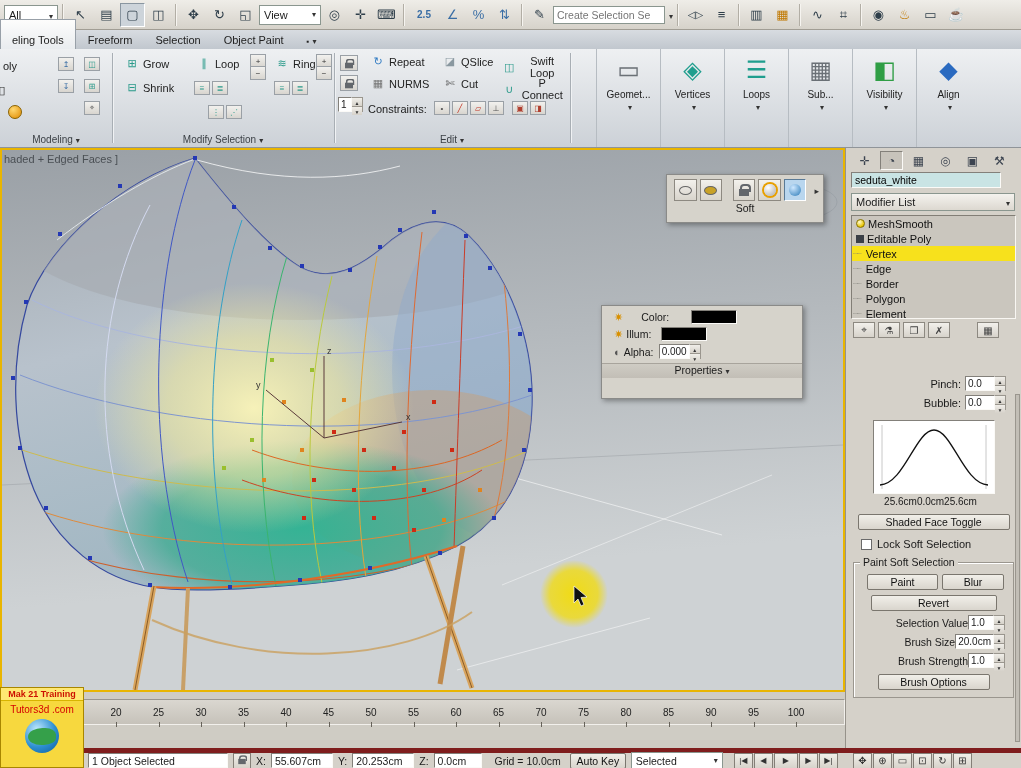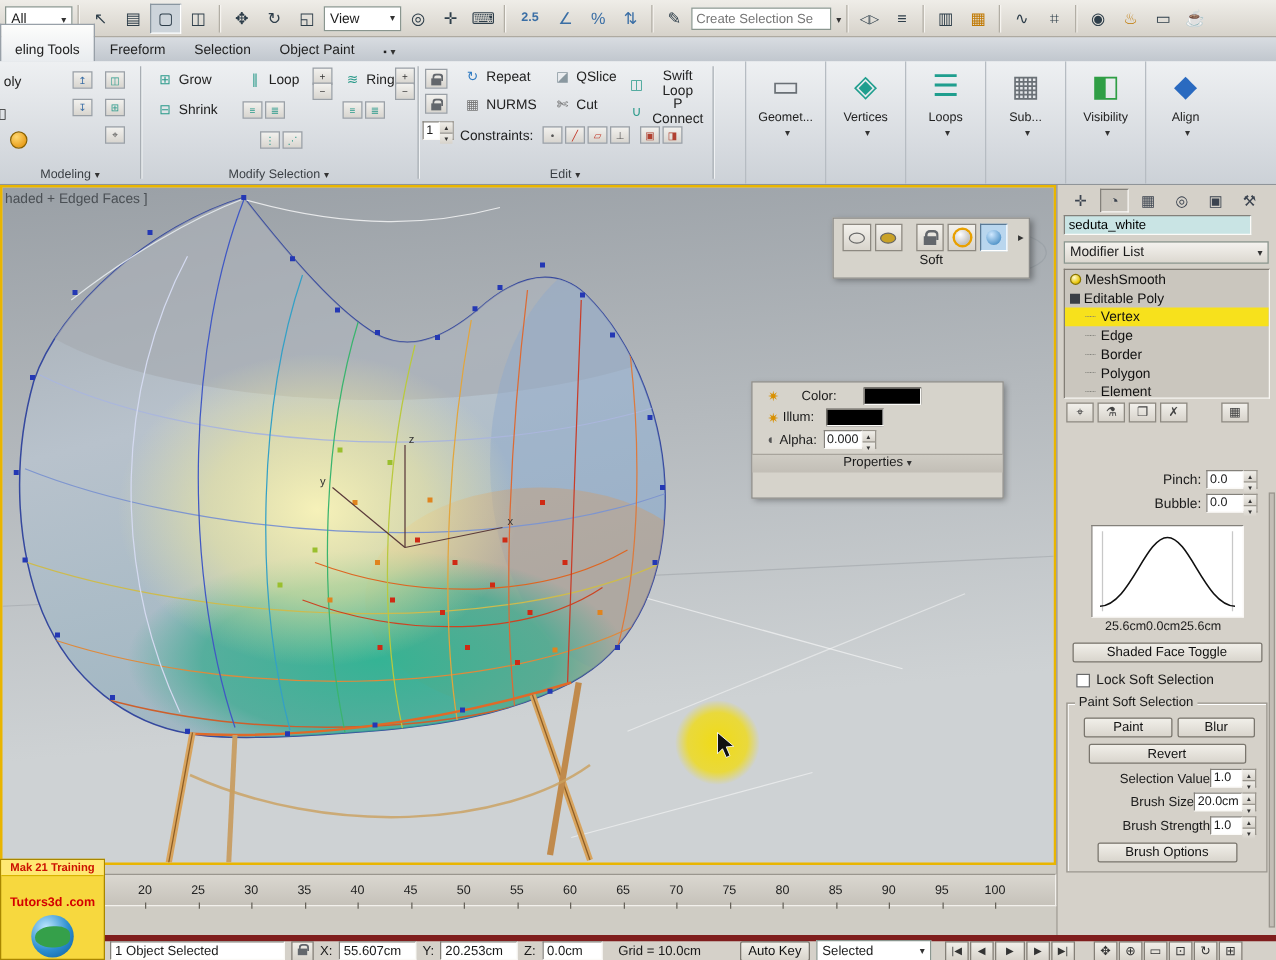--- a/index.html
+++ b/index.html
@@ -64,21 +64,21 @@
 .up::before{content:"▲";font-size:5px;color:#333}
 .dn::before{content:"▼";font-size:5px;color:#333}
 
 #rightpanel{position:absolute;left:845px;top:148px;width:176px;height:600px;background:#d5d1c9;border-left:1px solid #96928a;padding:2px 5px 0 5px}
 .cptab{width:23px;height:19px;background:none;border:1px solid transparent;font-size:12px;color:#3c4450;display:inline-flex;align-items:center;justify-content:center}
 .cptab.pressed{background:#c7c3bb;border-color:#83807a #fbfaf7 #fbfaf7 #83807a}
 #stack{height:104px;background:#cac6be;border:1px solid;border-color:#827e76 #f8f6f2 #f8f6f2 #827e76;overflow:hidden;margin-top:4px}
 .srow{height:15px;display:flex;align-items:center;gap:3px;padding:0 2px 0 4px;color:#111}
 .srow .bulb{width:9px;height:9px;border-radius:50%;background:radial-gradient(circle at 35% 30%,#fffbd0,#e8c400 70%,#a08400);border:1px solid #887400;flex:0 0 auto}
 .srow .sq{width:8px;height:8px;background:#3a3f46;flex:0 0 auto}
-.srow.sub{padding-left:16px}
+.srow.sub{padding-left:1px}
 .srow.sub::before{content:"┈┈";color:#7a7a74;font-size:8px;letter-spacing:-1px;margin-right:2px}
 .srow.sel{background:#f7e11c}
 .stool{width:22px;height:16px;background:linear-gradient(#f2f0eb,#d7d3cb);border:1px solid #8d8981;font-size:10px;display:inline-flex;align-items:center;justify-content:center;color:#444}
 .prow{display:flex;justify-content:flex-end;align-items:center;gap:4px;margin:4px 10px 0 0}
 .prow2{display:flex;justify-content:flex-end;align-items:center;margin:4px 3px 0 6px;font-size:10.5px}
 .pbtn{background:linear-gradient(#f1efe9,#d9d5cd);border:1px solid #7a766e;border-radius:2px;font-size:10.5px;height:16px;display:flex;align-items:center;justify-content:center;color:#111}
 .gbox{position:relative;border:1px solid #9a968e;box-shadow:inset 1px 1px 0 #fff;margin:12px 2px 0 2px;padding:10px 5px 6px}
 .gbox .gtitle{position:absolute;top:-7px;left:6px;background:#d5d1c9;padding:0 3px;font-size:10.5px}
 .cb{width:11px;height:11px;background:#fff;border:1px solid #6a6a6a;display:inline-block}
 
@@ -86,21 +86,21 @@
 #ruler{position:absolute;left:0;top:7px;right:0;height:26px;background:linear-gradient(#dad7d0,#c6c2ba);border:1px solid;border-color:#9a968e #f2f0ec #f2f0ec #9a968e;display:flex;align-items:center}
 #ticks{margin-left:104px;width:702px;display:flex;justify-content:space-between}
 .tick{position:relative;font-size:10px;color:#222;width:22px;text-align:center}
 .tick::after{content:"";position:absolute;left:50%;top:15px;width:1px;height:5px;background:#66625a}
 #statusbar{position:absolute;left:0;top:748px;width:1021px;height:20px;background:#d5d1c9;border-top:5px solid #7f1d1d;display:flex;align-items:center;gap:5px;padding:0 4px 0 88px;font-size:10.5px}
 .sfield{height:15px;background:#fff;border:1px solid;border-color:#83807a #fbfaf7 #fbfaf7 #83807a;display:flex;align-items:center;padding:0 3px;font-size:10.5px;white-space:nowrap}
 .sbtn{width:19px;height:16px;background:linear-gradient(#f1efe9,#d7d3cb);border:1px solid #847f77;font-size:8px;display:inline-flex;align-items:center;justify-content:center;color:#333;padding:0}
 
 #watermark{position:absolute;left:0;top:687px;width:84px;height:81px;background:#f7d83e;border:1px solid #a88600;display:flex;flex-direction:column;align-items:center;z-index:20}
 #watermark .wm1{font-size:9px;font-weight:bold;color:#cc1100;background:#ffe873;width:100%;text-align:center;padding:1px 0;border-bottom:1px solid #d8b400}
-#watermark .wm2{font-size:10px;font-weight:bold;color:#d40000;margin-top:16px}
+#watermark .wm2{font-size:10px;font-weight:normal;color:#d40000;margin-top:3px}
 .globe{width:34px;height:34px;border-radius:50%;background:radial-gradient(circle at 35% 30%,#bfe8ff,#2d8fd0 55%,#0a5a9a);position:relative;margin-top:4px}
 .globe::after{content:"";position:absolute;left:3px;top:9px;width:28px;height:17px;background:#35a04a;border-radius:55% 40% 45% 50%}
 .scrollstrip{position:absolute;right:1px;top:246px;bottom:6px;width:5px;background:#c2beb6;border:1px solid #9a968e}
 input.namefield{width:150px;height:16px;background:#c9e4e4;border:1px solid;border-color:#83807a #fbfaf7 #fbfaf7 #83807a;font:inherit;font-size:10.5px;padding:0 3px}
 input.selset{width:112px;height:18px;border:1px solid #8a968f;font:inherit;font-size:10.5px;padding:0 3px;color:#555}
 </style>
 </head>
 <body>
 
 <div id="app">
@@ -655,21 +655,21 @@
       </div>
     <span>Y:</span>
     <div class="sfield" style="width:62px">
         <span>20.253cm</span>
       </div>
     <span>Z:</span>
     <div class="sfield" style="width:48px">
         <span>0.0cm</span>
       </div>
     <span style="margin-left:8px">Grid = 10.0cm</span>
-    <button class="pbtn" style="width:56px;margin-left:26px">Auto Key</button>
+    <button class="pbtn" style="width:56px;margin-left:4px">Auto Key</button>
     <div class="combo dd" style="width:92px;height:17px">
         <span>Selected</span>
       </div>
     <span style="display:flex;gap:1px;margin-left:6px">
       <button class="sbtn">|◀</button>
       <button class="sbtn">◀</button>
       <button class="sbtn" style="width:24px">▶</button>
       <button class="sbtn">▶</button>
       <button class="sbtn">▶|</button>
     </span>

